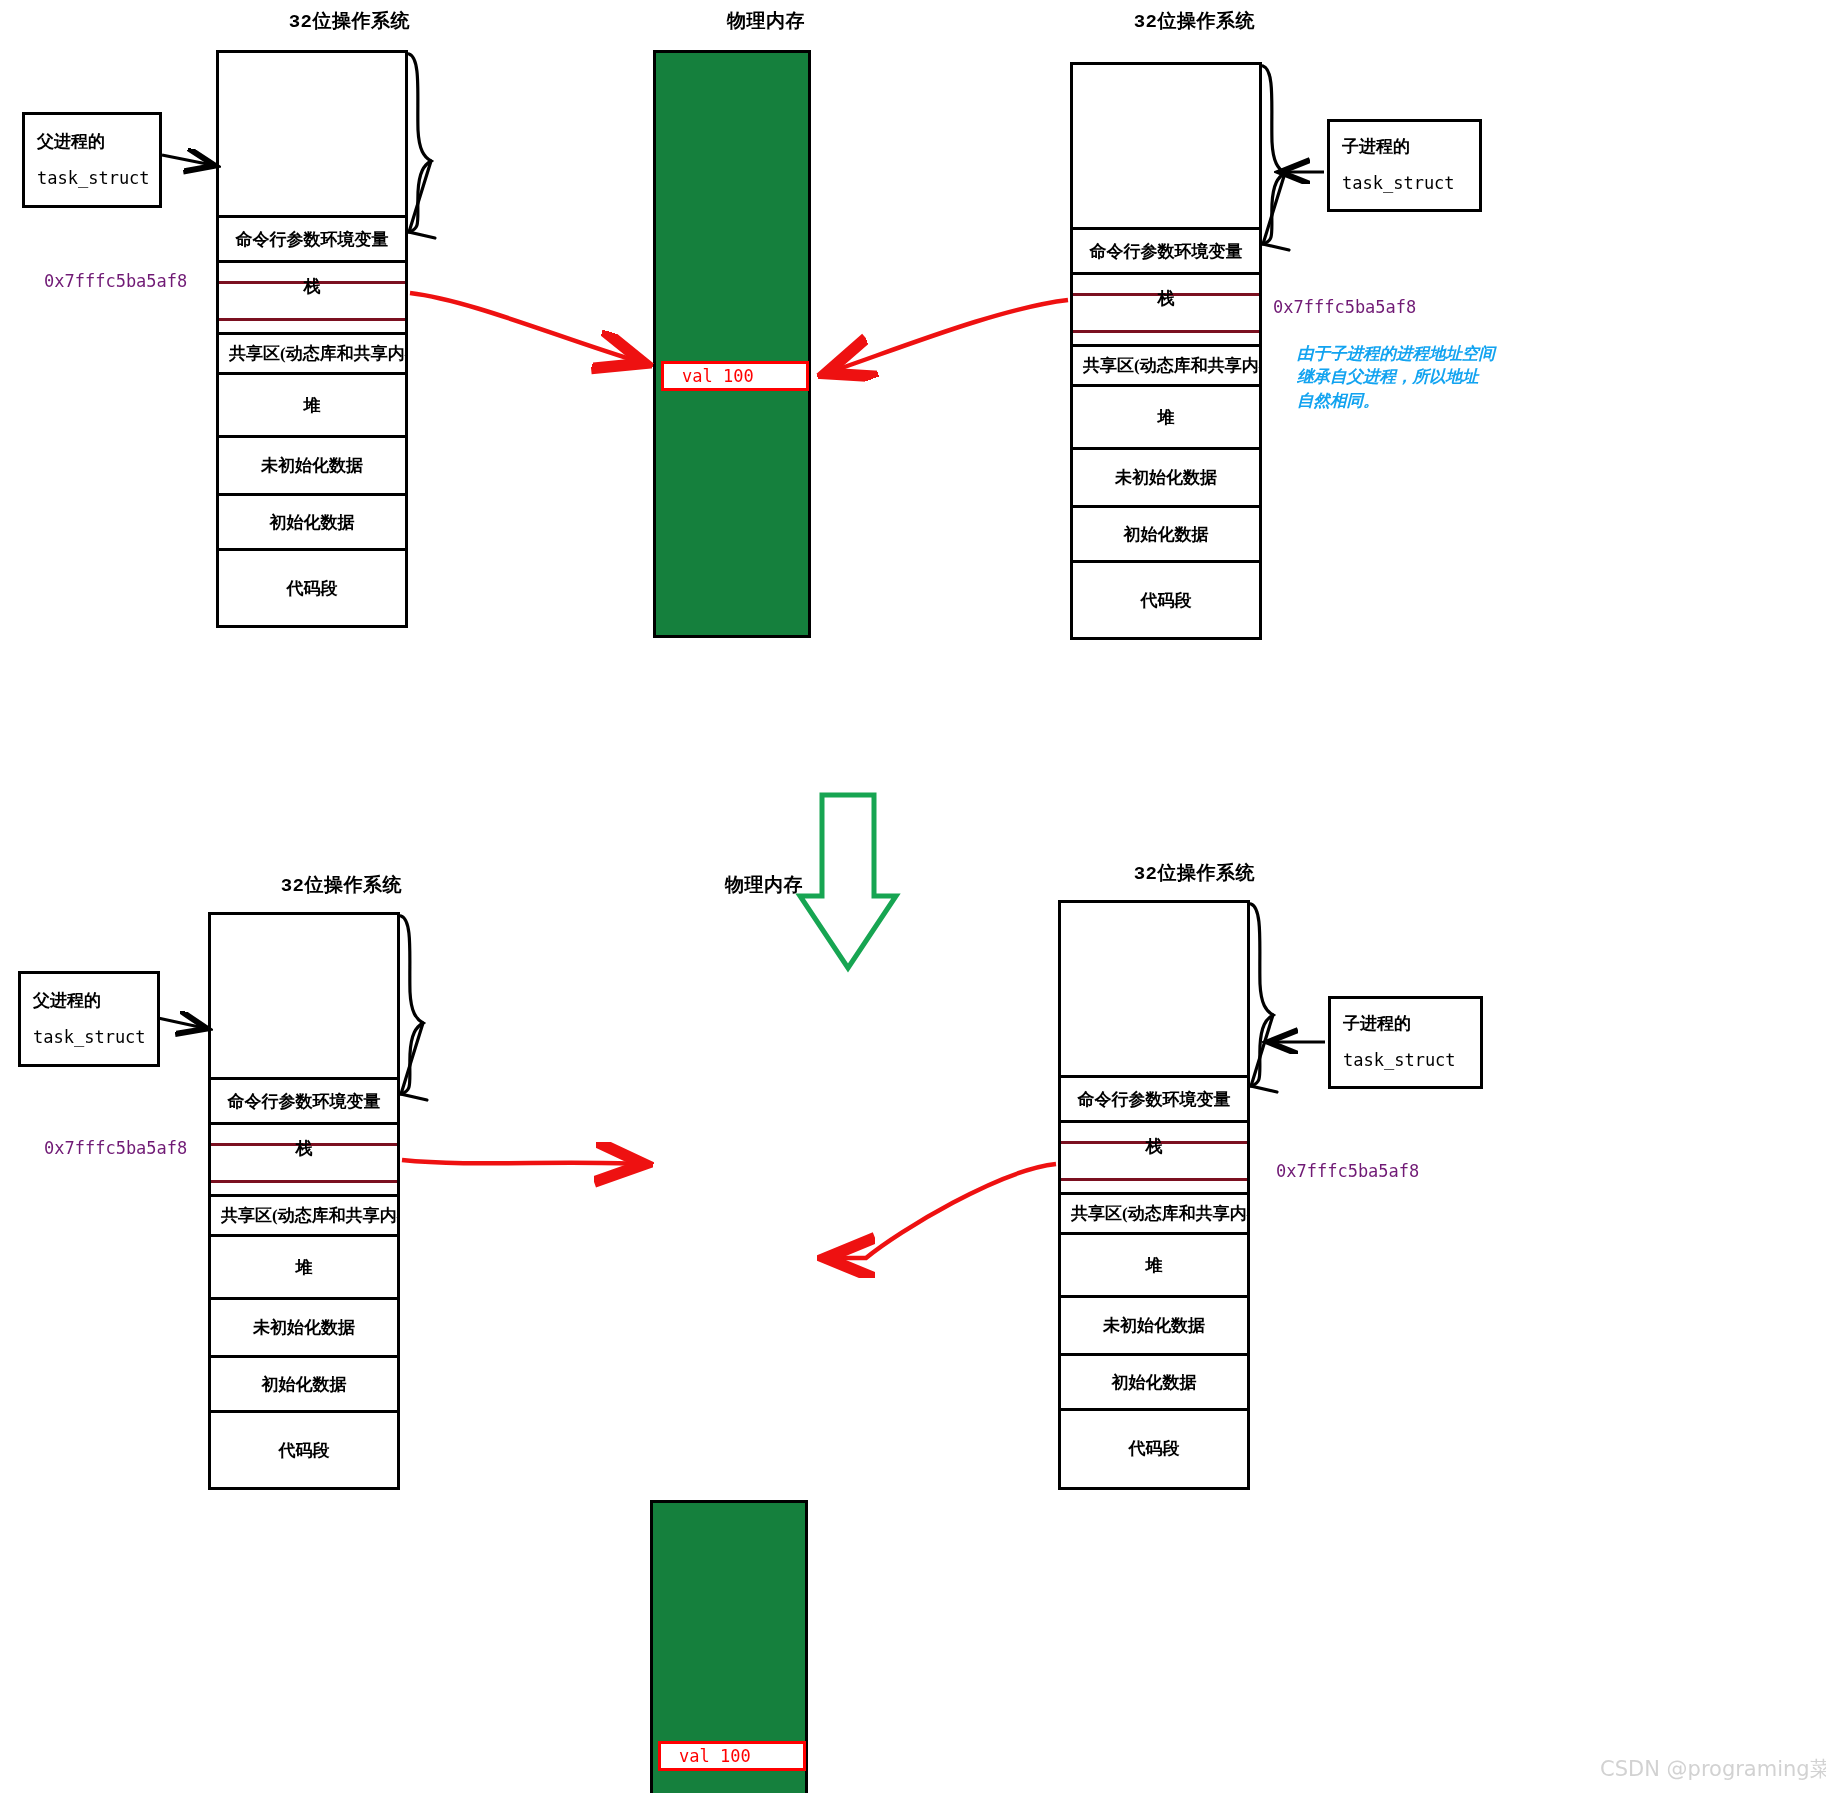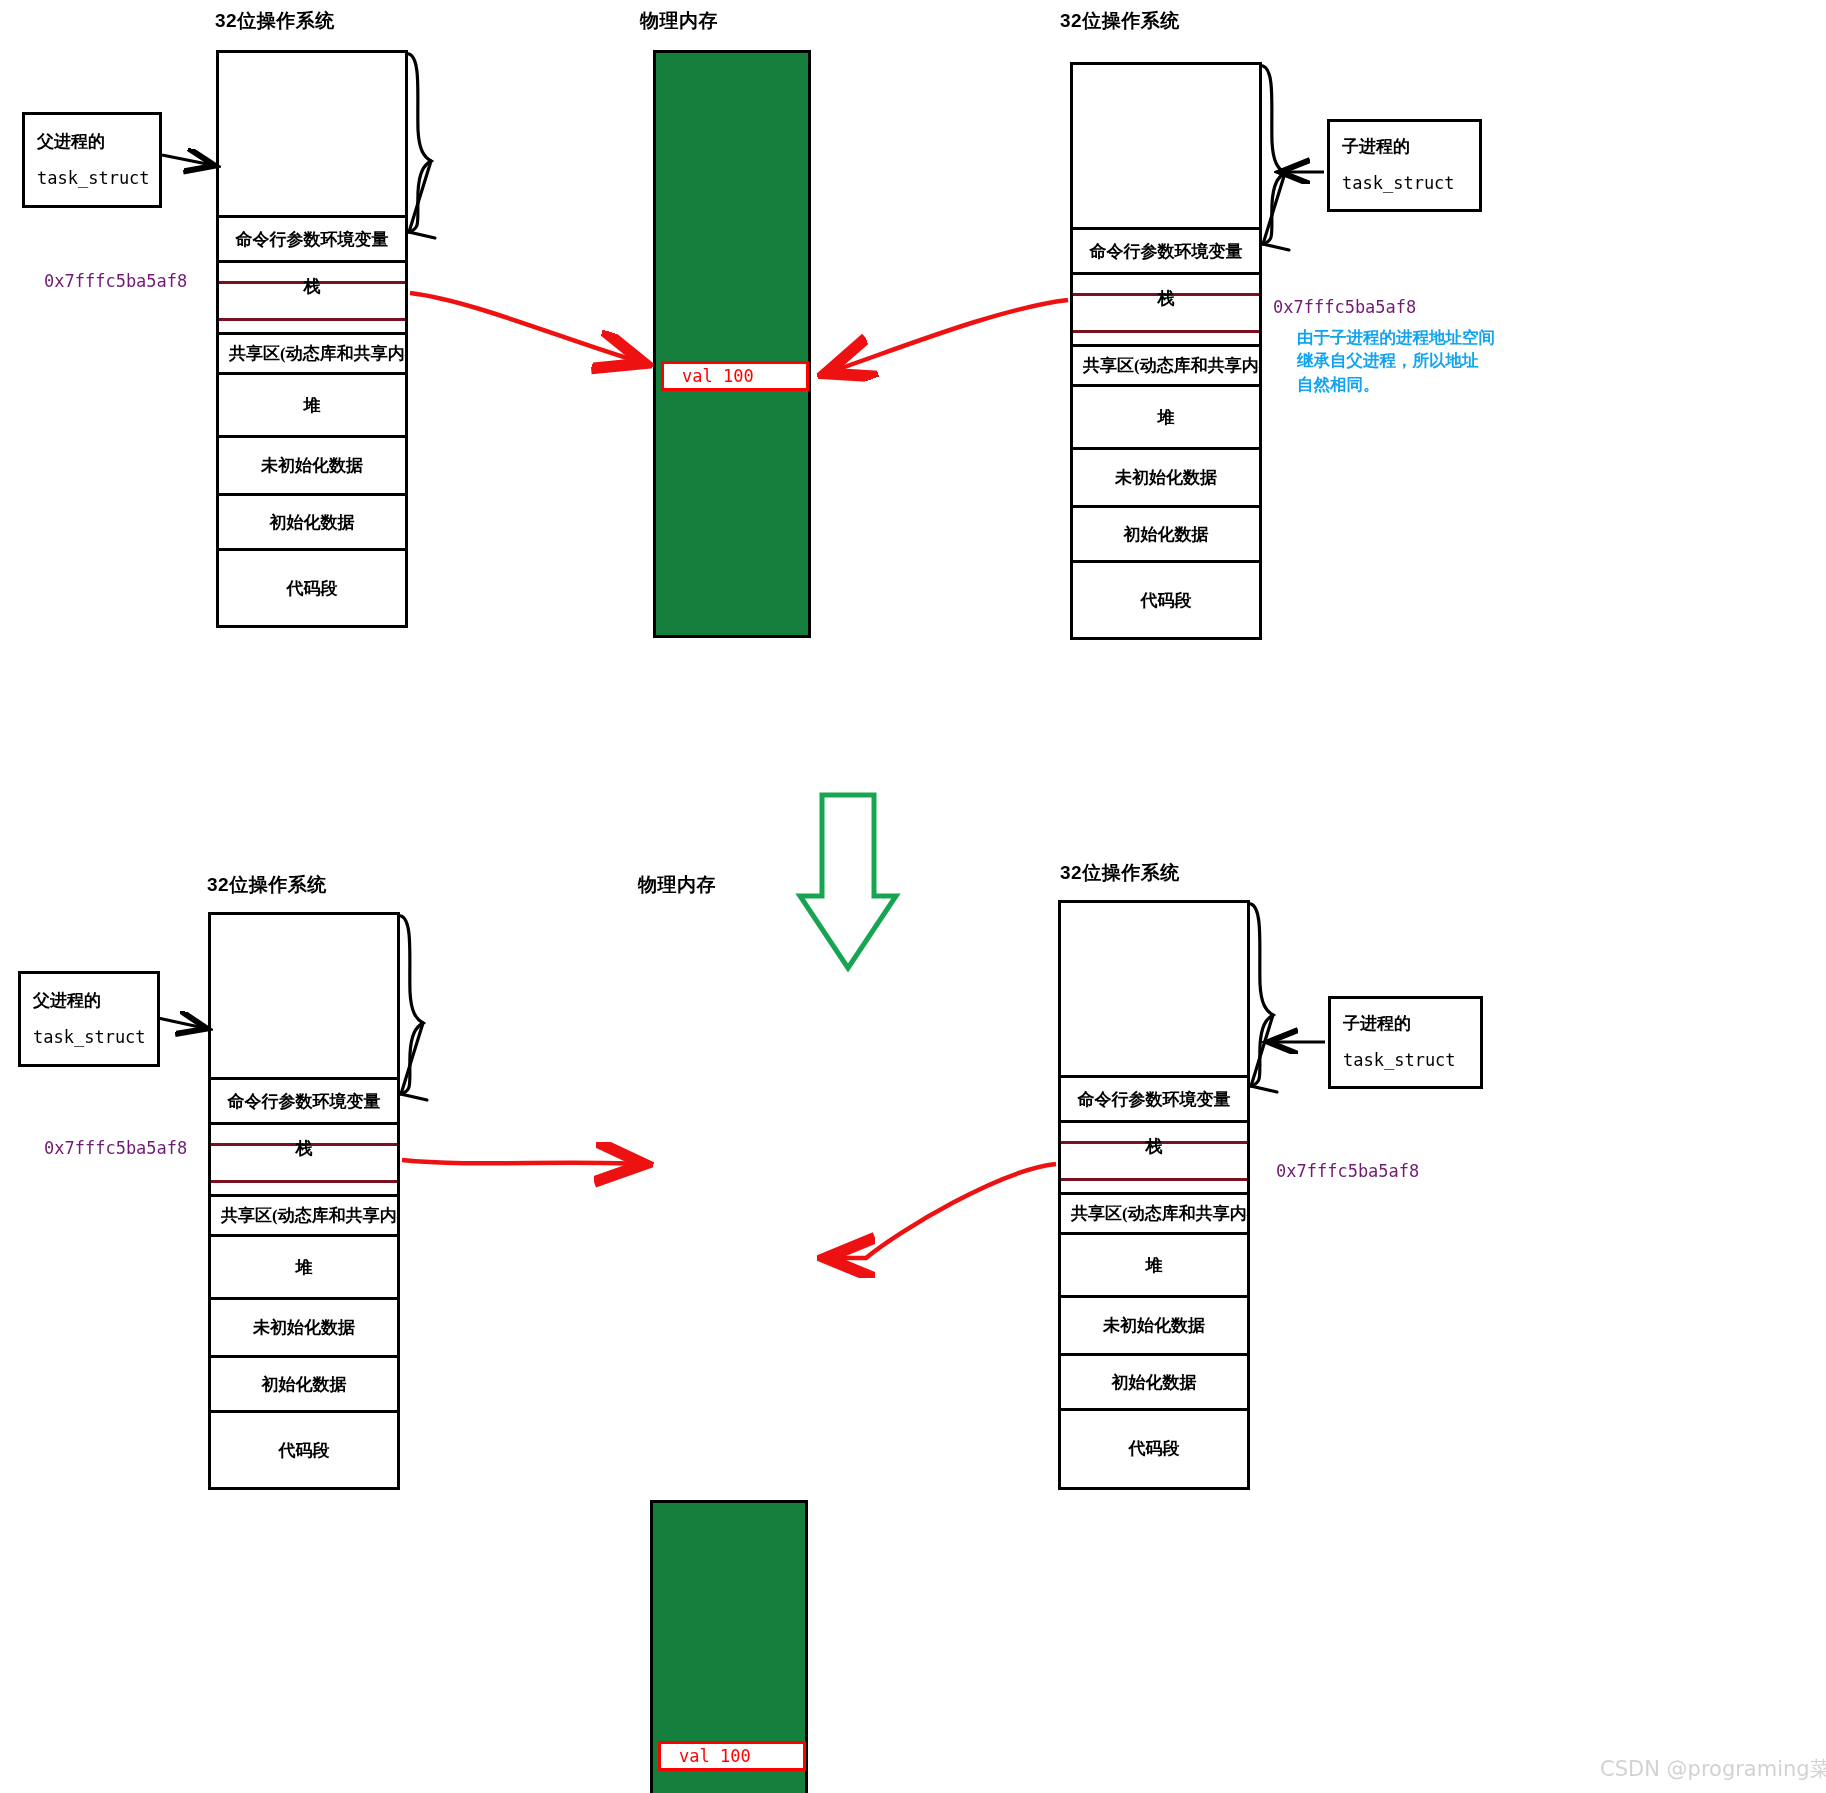--- a/index.html
+++ b/index.html
@@ -17,25 +17,25 @@
   .stage {
     position: absolute;
     left: 0; top: 0;
     width: 1826px;
     height: 1793px;
   }
   .abs { position: absolute; }
 
   
   .sec-title {
-    font-family: Liberation Sans, sans-serif;
+    font-family: Liberation Mono, monospace;
     font-weight: bold;
     font-size: 19px;
     color: #000;
-    text-align: left;
+    text-align: right;
     white-space: nowrap;
     letter-spacing: 0.5px;
   }
 
   
   .addr-col {
     border: 3px solid #000;
     box-sizing: border-box;
     background: #fff;
     display: flex;
@@ -200,21 +200,21 @@
     <div class="seg last" style="height:74px;">代码段</div>
   </div>
 
   <div class="abs ts-box" style="left:1327px; top:119px; width:155px; height:93px;">
     <div class="l1">子进程的</div>
     <div class="l2">task_struct</div>
   </div>
 
   <div class="abs addr-red" style="left:1273px; top:297px;">0x7fffc5ba5af8</div>
 
-  <div class="abs note-blue" style="left:1297px; top:326px; width:230px;">由于子进程的进程地址空间
+  <div class="abs note-blue" style="left:1297px; top:342px; width:230px;font-style:italic;">由于子进程的进程地址空间
 继承自父进程，所以地址
 自然相同。</div>
 
   <div class="abs sec-title" style="left:207px; top:872px; width:195px;">32位操作系统</div>
 
   <div class="abs sec-title" style="left:638px; top:872px; width:165px;">物理内存</div>
 
   <div class="abs sec-title" style="left:1060px; top:860px; width:195px;">32位操作系统</div>
 
   <div class="abs ts-box" style="left:18px; top:971px; width:142px; height:96px;">

